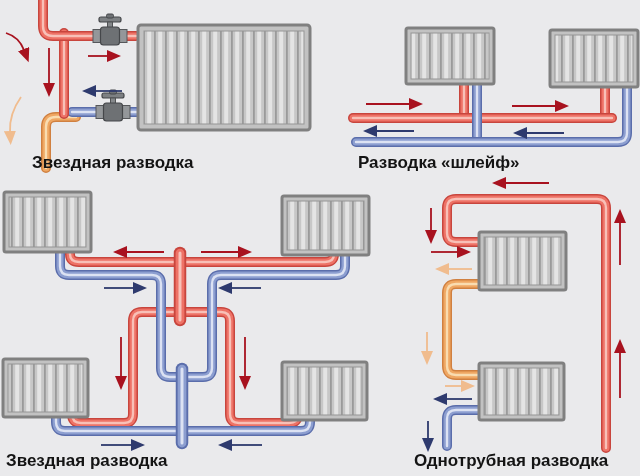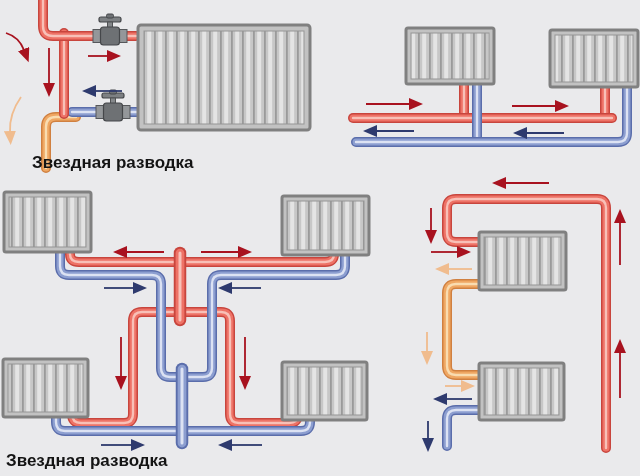--- a/index.html
+++ b/index.html
@@ -213,14 +213,16 @@
     <path class="fl fl-o" marker-end="url(#ao)" d="M427,332 V352"></path>
     <path class="fl fl-o" marker-end="url(#ao)" d="M445,386 H462"></path>
     <path class="fl fl-b" marker-end="url(#ab)" d="M472,399 H446"></path>
     <path class="fl fl-b" marker-end="url(#ab)" d="M428,421 V439"></path>
     <path class="fl fl-r" marker-end="url(#ar)" d="M620,265 V222"></path>
     <path class="fl fl-r" marker-end="url(#ar)" d="M620,398 V352"></path>
   </g>
 </svg>
 
 <div class="caption" style="left:32px;top:153px;">Звездная разводка</div>
+<div class="caption" style="left:358px;top:153px;">Разводка «шлейф»</div>
 <div class="caption" style="left:6px;top:451px;">Звездная разводка</div>
+<div class="caption" style="left:414px;top:451px;">Однотрубная разводка</div>
 </div>
 
 </body></html>

